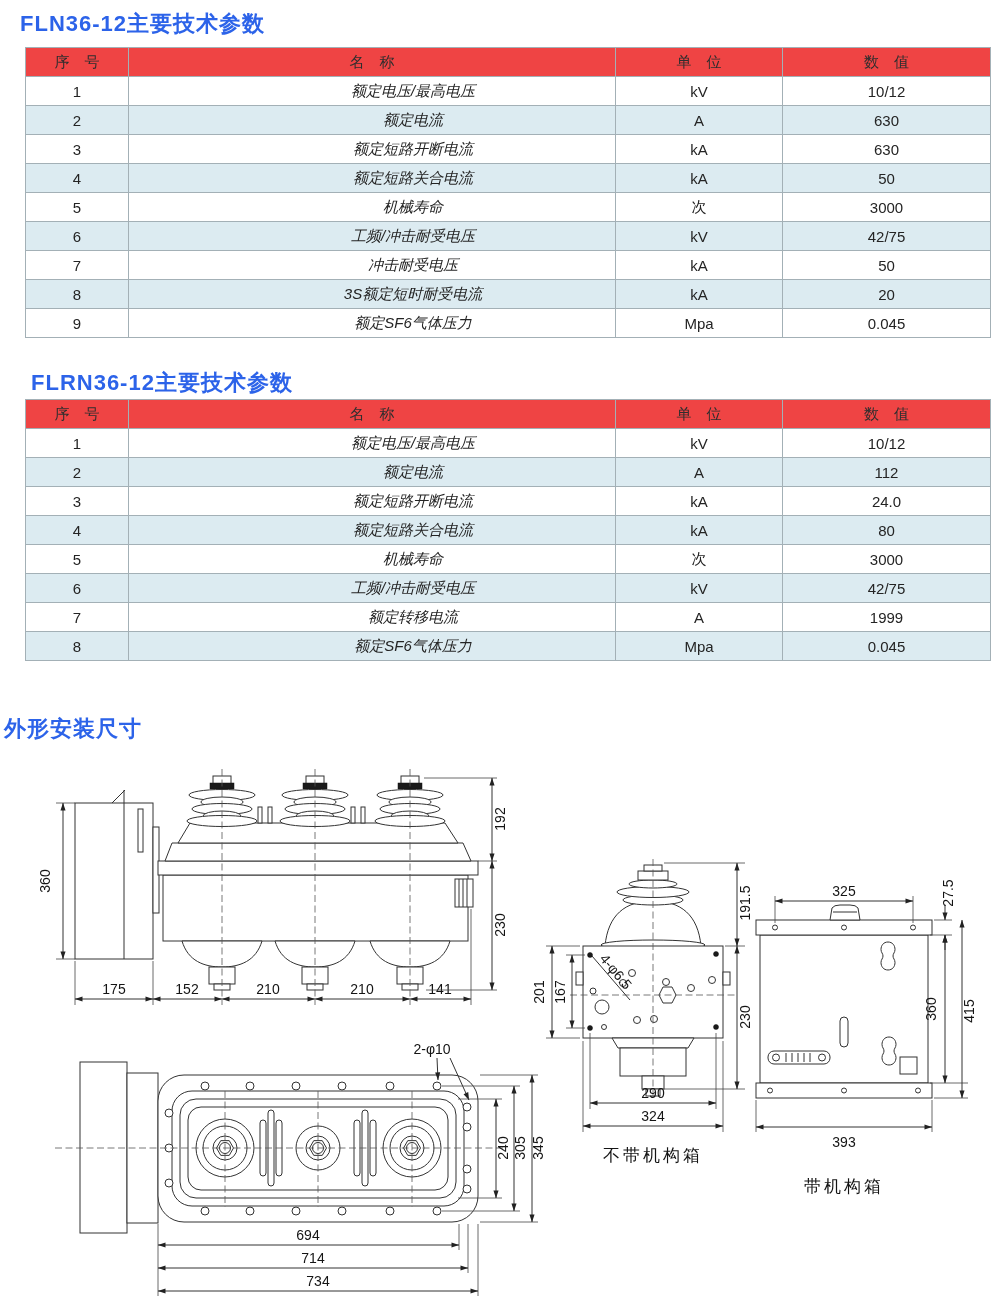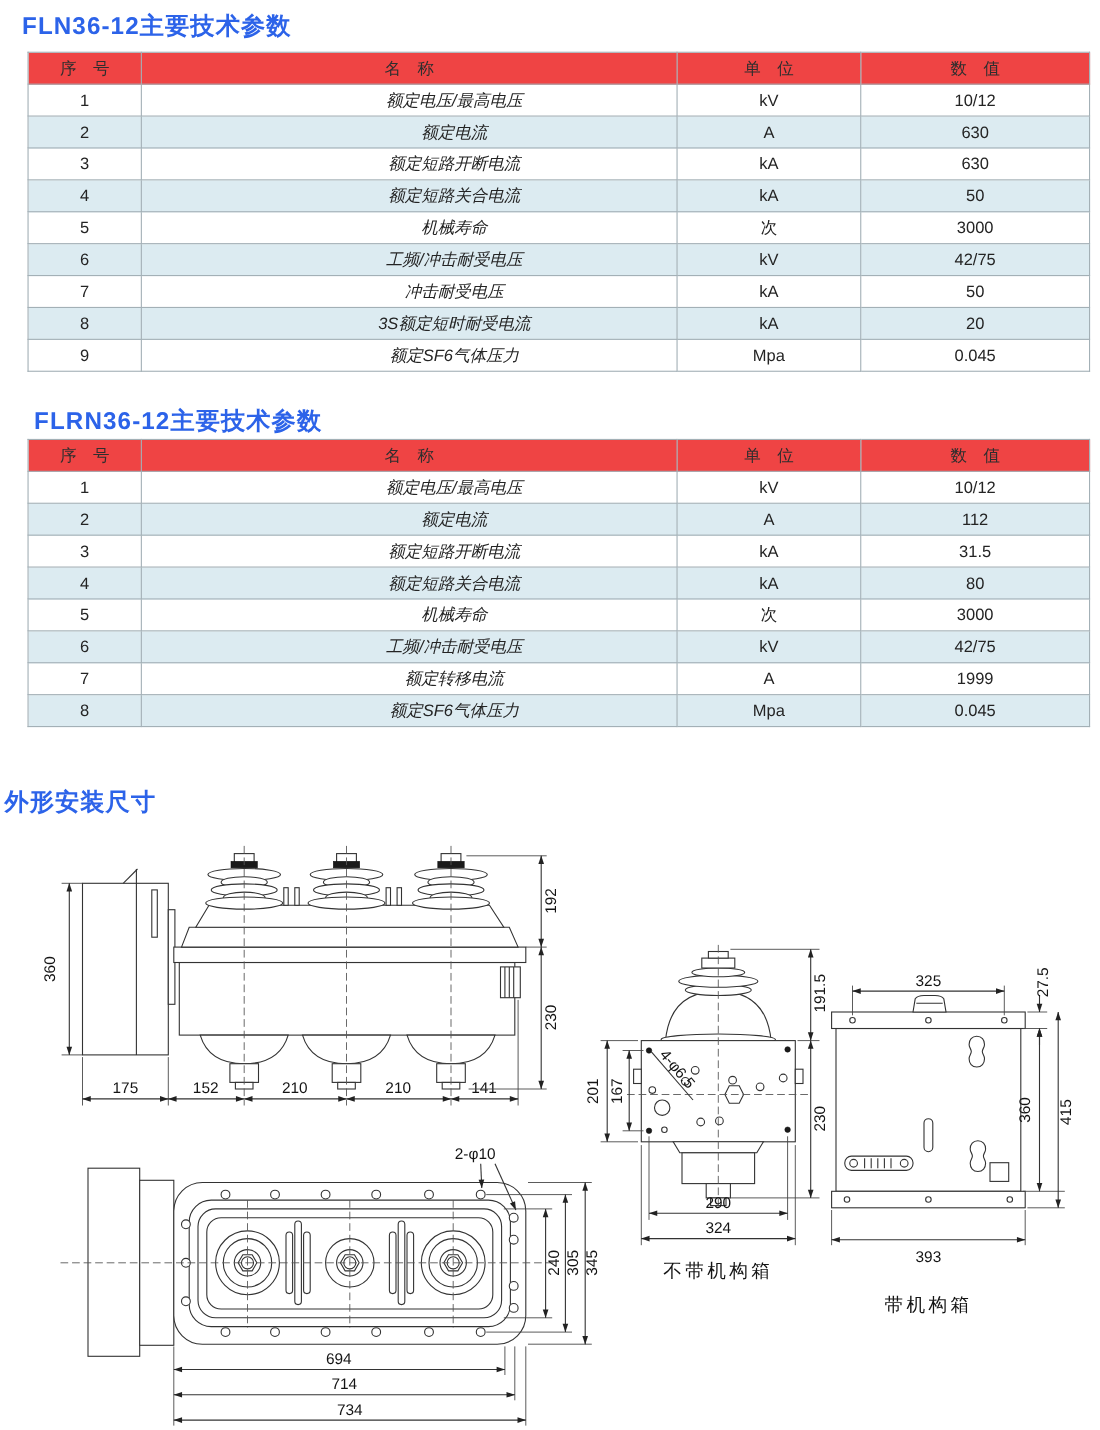--- a/index.html
+++ b/index.html
@@ -149,21 +149,21 @@
         <tr>
           <td class="c0">2</td>
           <td class="c1">额定电流</td>
           <td class="c2">A</td>
           <td class="c3">112</td>
         </tr>
         <tr>
           <td class="c0">3</td>
           <td class="c1">额定短路开断电流</td>
           <td class="c2">kA</td>
-          <td class="c3">31.5</td>
+          <td class="c3">24.0</td>
         </tr>
         <tr>
           <td class="c0">4</td>
           <td class="c1">额定短路关合电流</td>
           <td class="c2">kA</td>
           <td class="c3">80</td>
         </tr>
         <tr>
           <td class="c0">5</td>
           <td class="c1">机械寿命</td>

